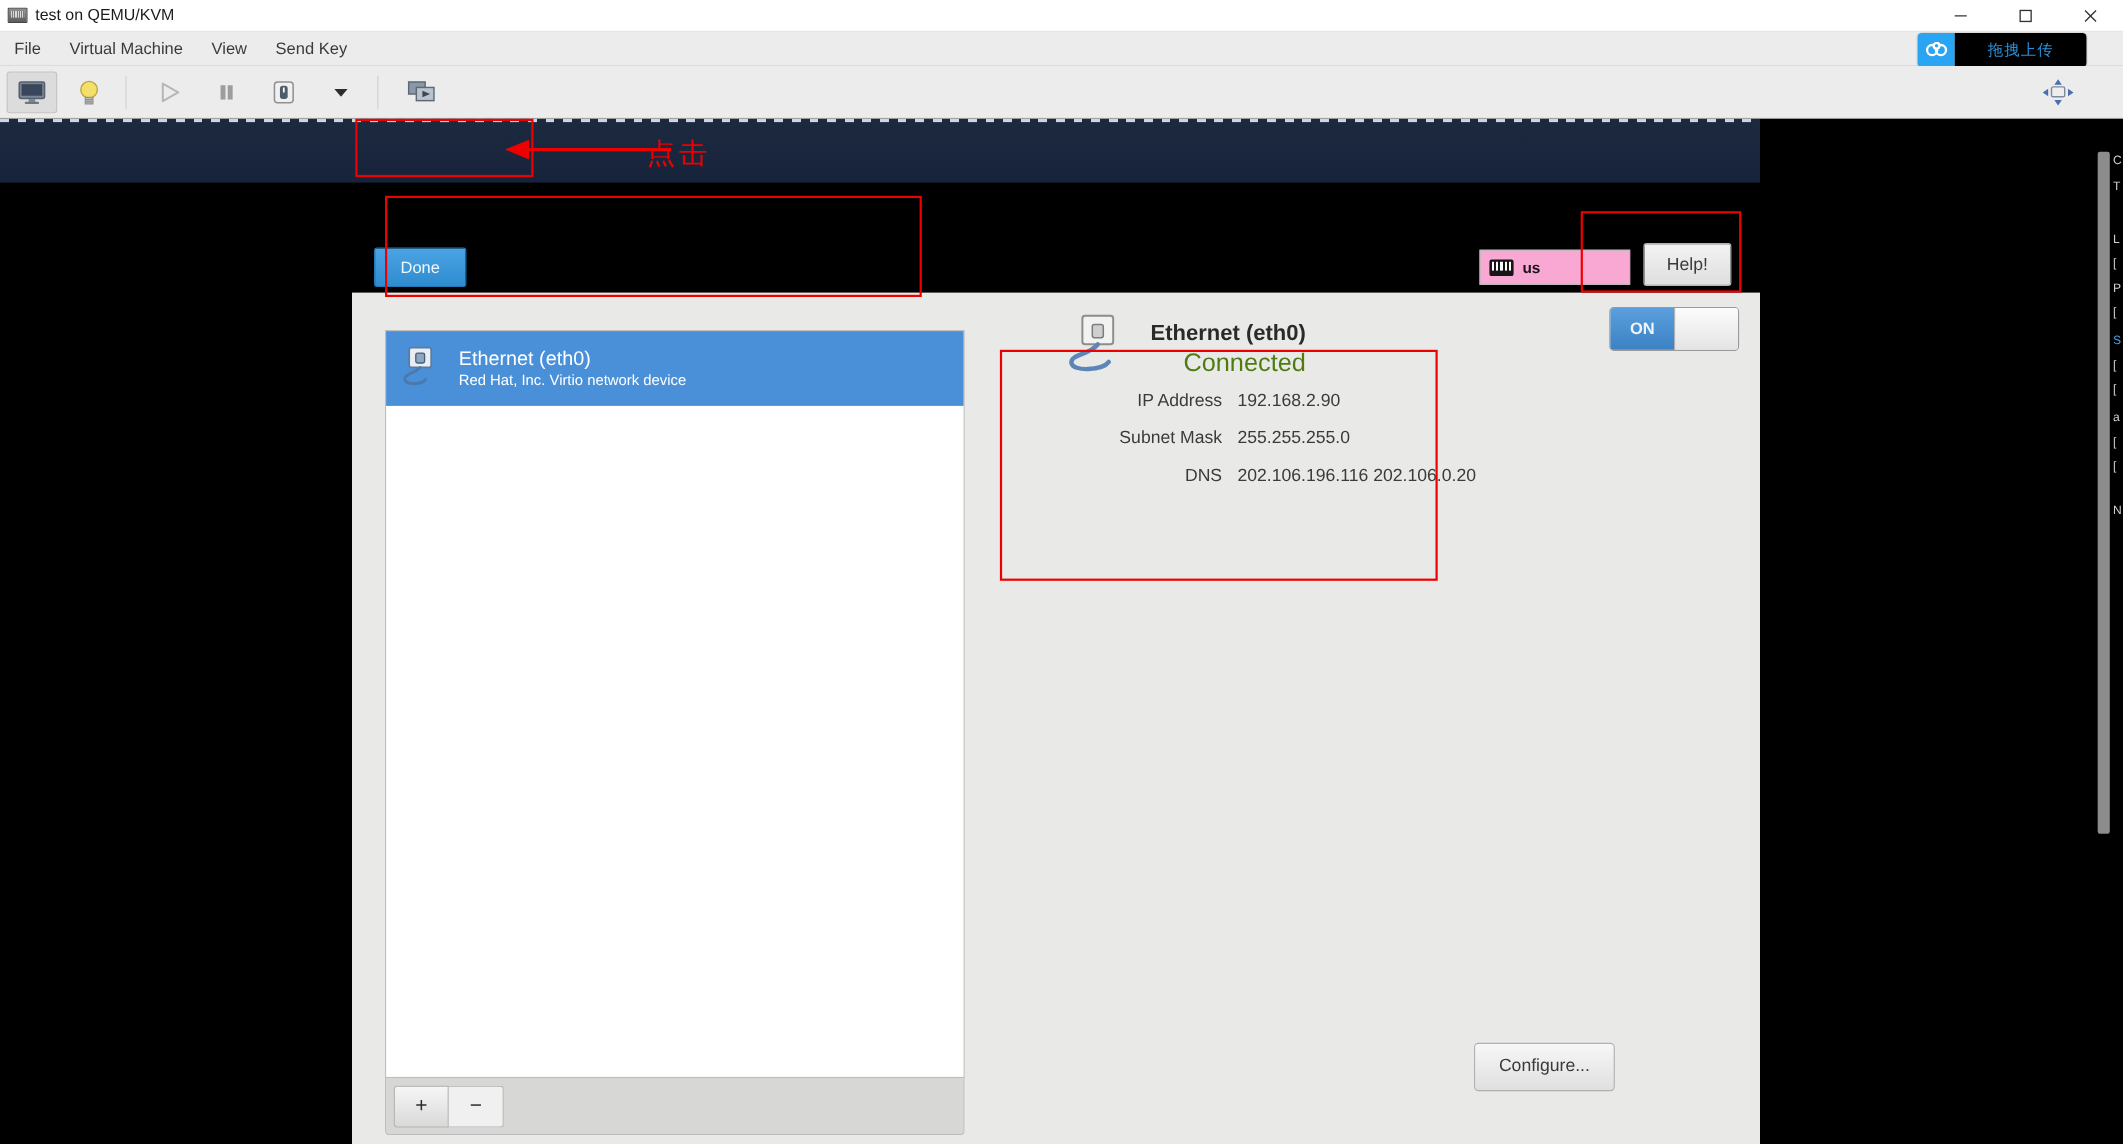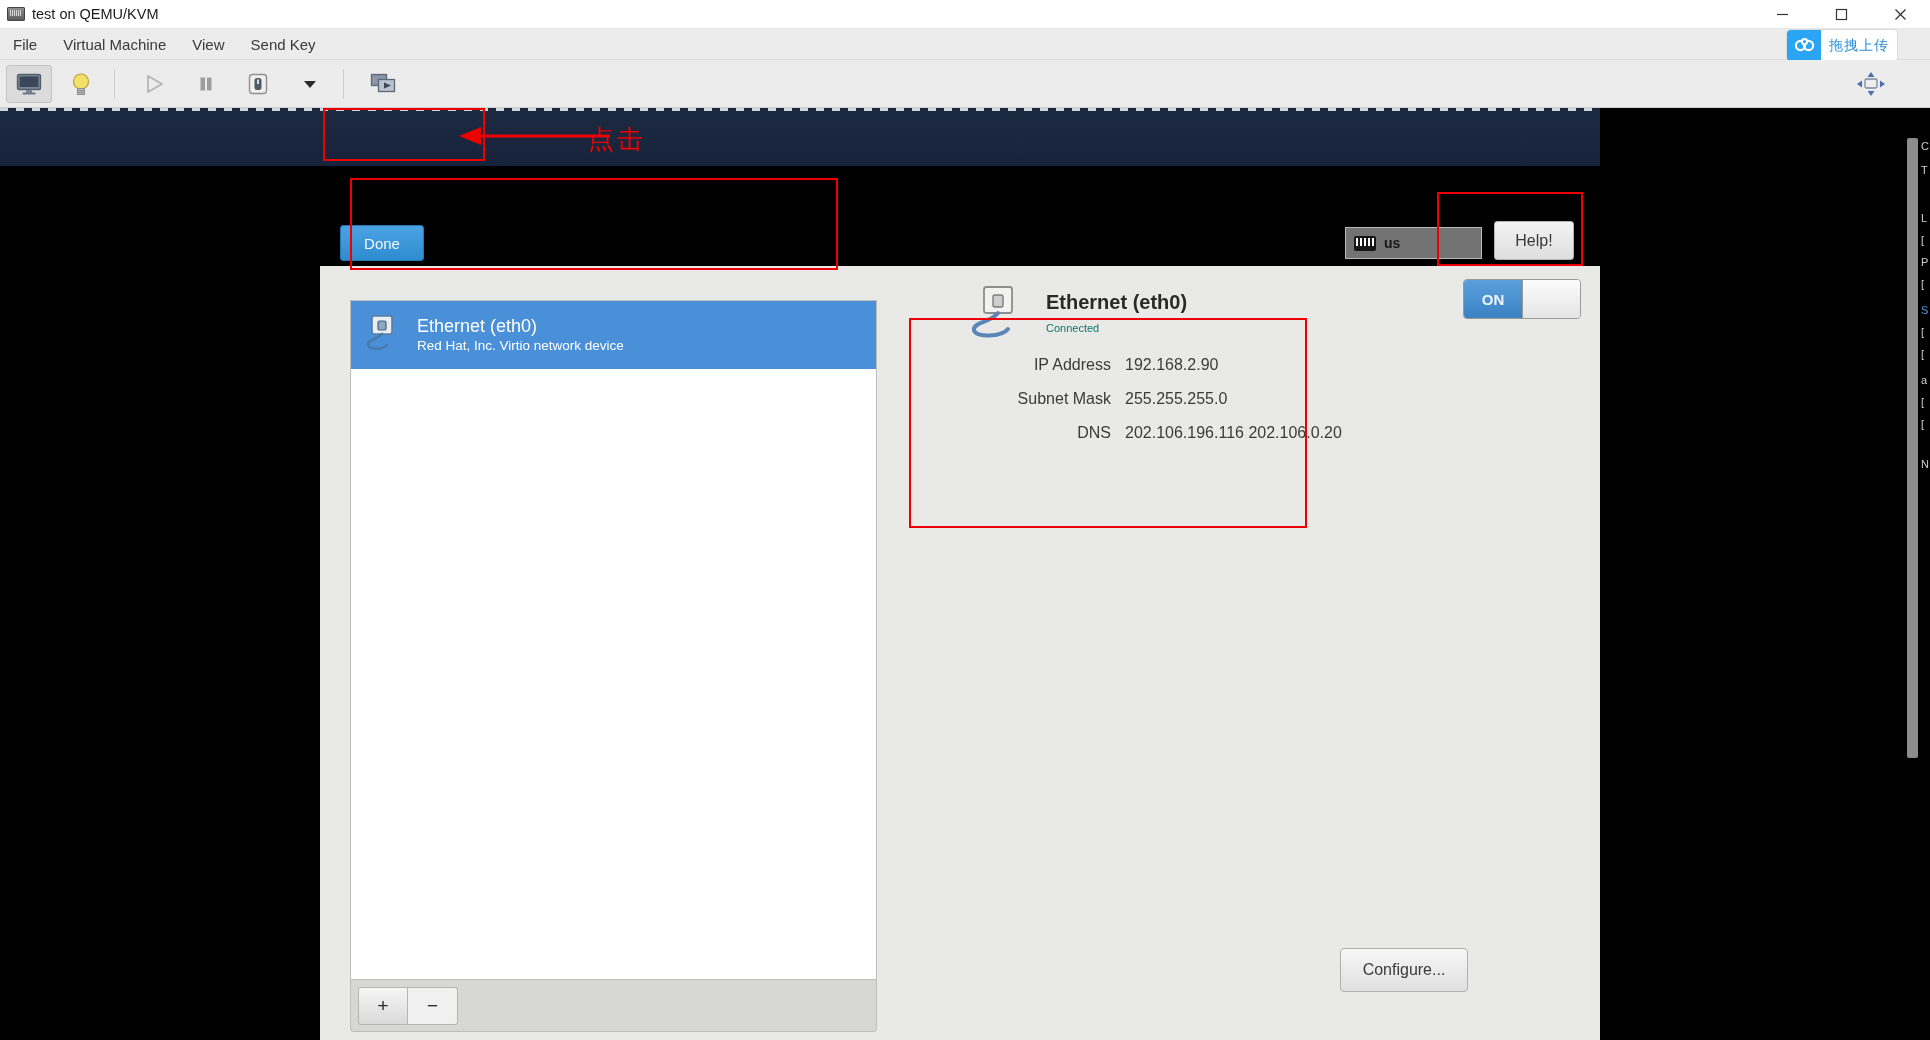--- a/index.html
+++ b/index.html
@@ -35,22 +35,22 @@
   .menu-item { font-size: 15px; color: #3a3a3a; padding: 0 13px; line-height: 31px; }
 
   
   .upload-widget {
     position: absolute; right: 33px; top: 30px; height: 31px;
     display: flex; align-items: stretch; border-radius: 4px; overflow: hidden;
     box-shadow: 0 0 0 1px rgba(0,0,0,.07);
   }
   .upload-icon { width: 34px; background: #29a5f3; display: flex;
     align-items: center; justify-content: center; }
-  .upload-label { background: #ffffff; color: #2a8fd8; font-size: 14px;
-    display: flex; align-items: center; padding: 0 8px; letter-spacing: 1px; }
+  .upload-label { background: #000000; color: #2a8fd8; font-size: 14px;
+    display: flex; align-items: center; padding: 0 30px; letter-spacing: 1px; }
 
   .toolbar {
     position: absolute; left: 0; top: 60px; width: 1930px; height: 48px;
     background: #ececec; border-bottom: 1px solid #cfcfcf;
     display: flex; align-items: center;
   }
   .tb-btn { width: 46px; height: 38px; margin-left: 6px; display: flex;
     align-items: center; justify-content: center; border-radius: 3px; }
   .tb-btn.active { background: #dcdcdc; border: 1px solid #c4c4c4; }
   .tb-sep { width: 1px; height: 30px; background: #cfcfcf; margin: 0 10px; }
@@ -68,21 +68,21 @@
     background: repeating-linear-gradient(90deg,#cfd6e0 0 8px,#1c2a40 8px 16px);
   }
   .done-btn {
     position: absolute; left: 340px; top: 117px; width: 84px; height: 36px;
     background: linear-gradient(#4ba3e3,#2e8ccf); border: 1px solid #2477b5;
     border-radius: 3px; color: #f2f7fb; font-size: 15px;
     display: flex; align-items: center; justify-content: center;
   }
   .kbd-box {
     position: absolute; left: 1345px; top: 119px; width: 137px; height: 32px;
-    background: #737373; border: 1px solid #b9b9b9; display: flex; align-items: center;
+    background: #f9a8d4; border: 1px solid #b9b9b9; display: flex; align-items: center;
   }
   .kbd-glyph { width: 22px; height: 15px; margin-left: 8px; margin-right: 8px;
     background: #161616; border-radius: 2px; position: relative; }
   .kbd-glyph::after { content:""; position:absolute; left:2px; top:2px; right:2px; bottom:5px;
     background: repeating-linear-gradient(90deg,#fff 0 2px,#161616 2px 4px); }
   .kbd-text { font-size: 14px; color: #161616; font-weight: bold; }
   .help-btn {
     position: absolute; left: 1494px; top: 113px; width: 80px; height: 39px;
     background: linear-gradient(#f3f3f3,#dedede); border: 1px solid #b4b4b4;
     border-radius: 3px; display: flex; align-items: center; justify-content: center;
@@ -113,21 +113,21 @@
   }
   .pm-btn { width: 50px; height: 38px; border: 1px solid #b5b5b5;
     display: flex; align-items: center; justify-content: center; font-size: 19px; color: #2b2b2b; }
   .pm-btn.plus { background: linear-gradient(#f6f6f6,#d9d9d9); border-radius: 3px 0 0 3px; }
   .pm-btn.minus { background: #f0f0f0; border-left: none; border-radius: 0 3px 3px 0; }
 
   
   .detail-head { position: absolute; left: 650px; top: 18px; display: flex; align-items: center; }
   .detail-texts { margin-left: 14px; }
   .detail-title { font-size: 20px; font-weight: bold; color: #2a2a2a; line-height: 26px; }
-  .detail-sub { font-size: 11px; color: #0f766e; line-height: 26px; }
+  .detail-sub { font-size: 23px; color: #4d7c0f; line-height: 26px; text-align: right; }
 
   .fields { position: absolute; left: 560px; top: 82px; width: 660px; }
   .frow { display: flex; height: 34px; align-items: center; }
   .flabel { width: 245px; text-align: right; font-size: 16px; color: #3b3b3b; padding-right: 14px; }
   .fvalue { font-size: 16px; color: #3b3b3b; }
 
   .toggle {
     position: absolute; left: 1143px; top: 13px; width: 118px; height: 40px;
     background: #f0f0ee; border: 1px solid #9a9a9a; border-radius: 4px; display: flex;
   }

